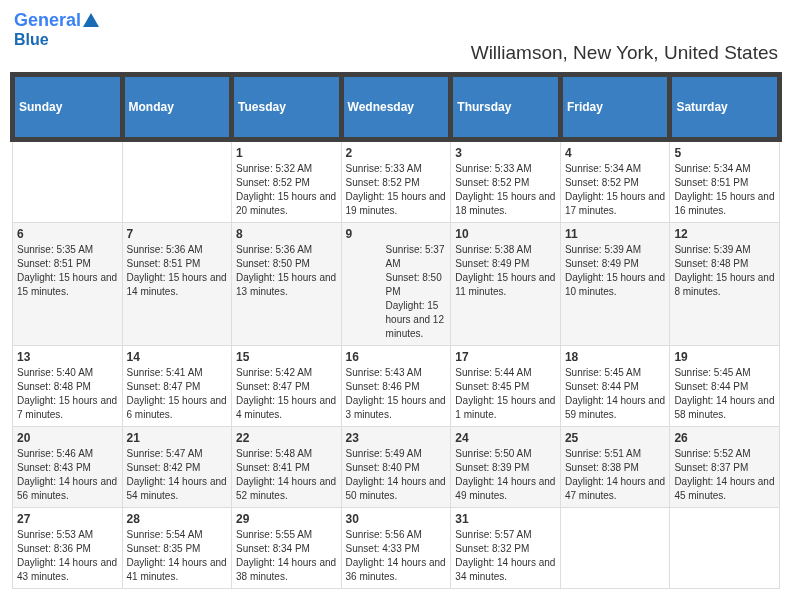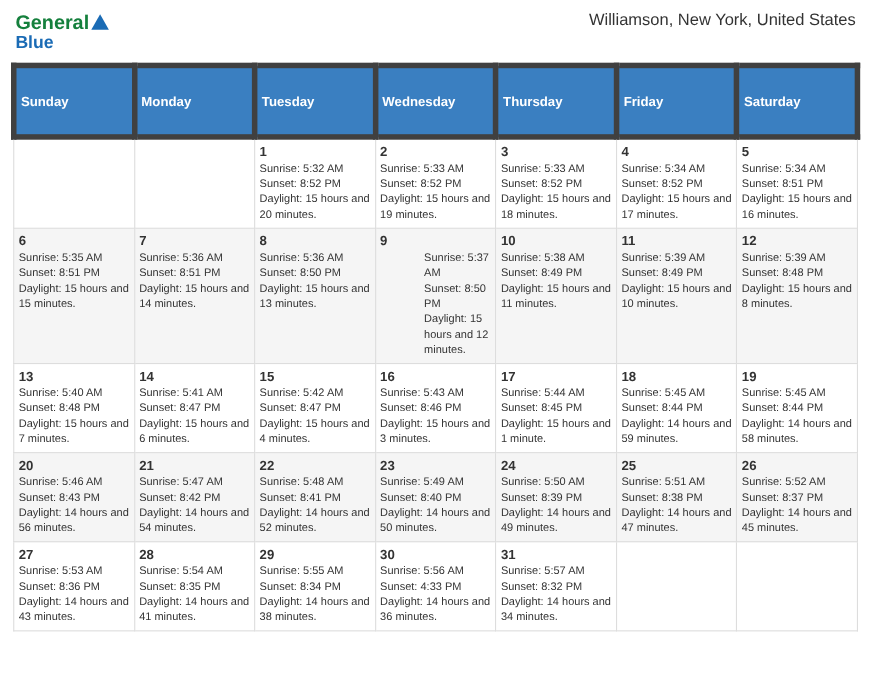--- a/index.html
+++ b/index.html
@@ -22,21 +22,21 @@
       flex-direction: column;
       align-items: flex-start;
     }
     .logo-text {
       display: flex;
       align-items: center;
     }
     .logo-general {
       font-size: 18px;
       font-weight: bold;
-      color: #15803d;
+      color: #3b82f6;
     }
     .logo-blue {
       font-size: 16px;
       font-weight: bold;
       color: #1a6bb5;
     }
     .logo-icon {
       width: 0;
       height: 0;
       border-left: 8px solid transparent;
@@ -49,22 +49,23 @@
     .title-area {
       text-align: right;
     }
     .month-title {
       font-size: 36px;
       font-weight: normal;
       color: #333;
       line-height: 1.1;
     }
     .location-title {
-      font-size: 15px;
+      font-size: 19px;
       color: #333;
+      margin-top: 32px;
     }
     .calendar {
       width: 100%;
       border-collapse: collapse;
       border: 1px solid #ccc;
     }
     .calendar th {
       background-color: #3a7fc1;
       color: #fff;
       font-size: 12px;

